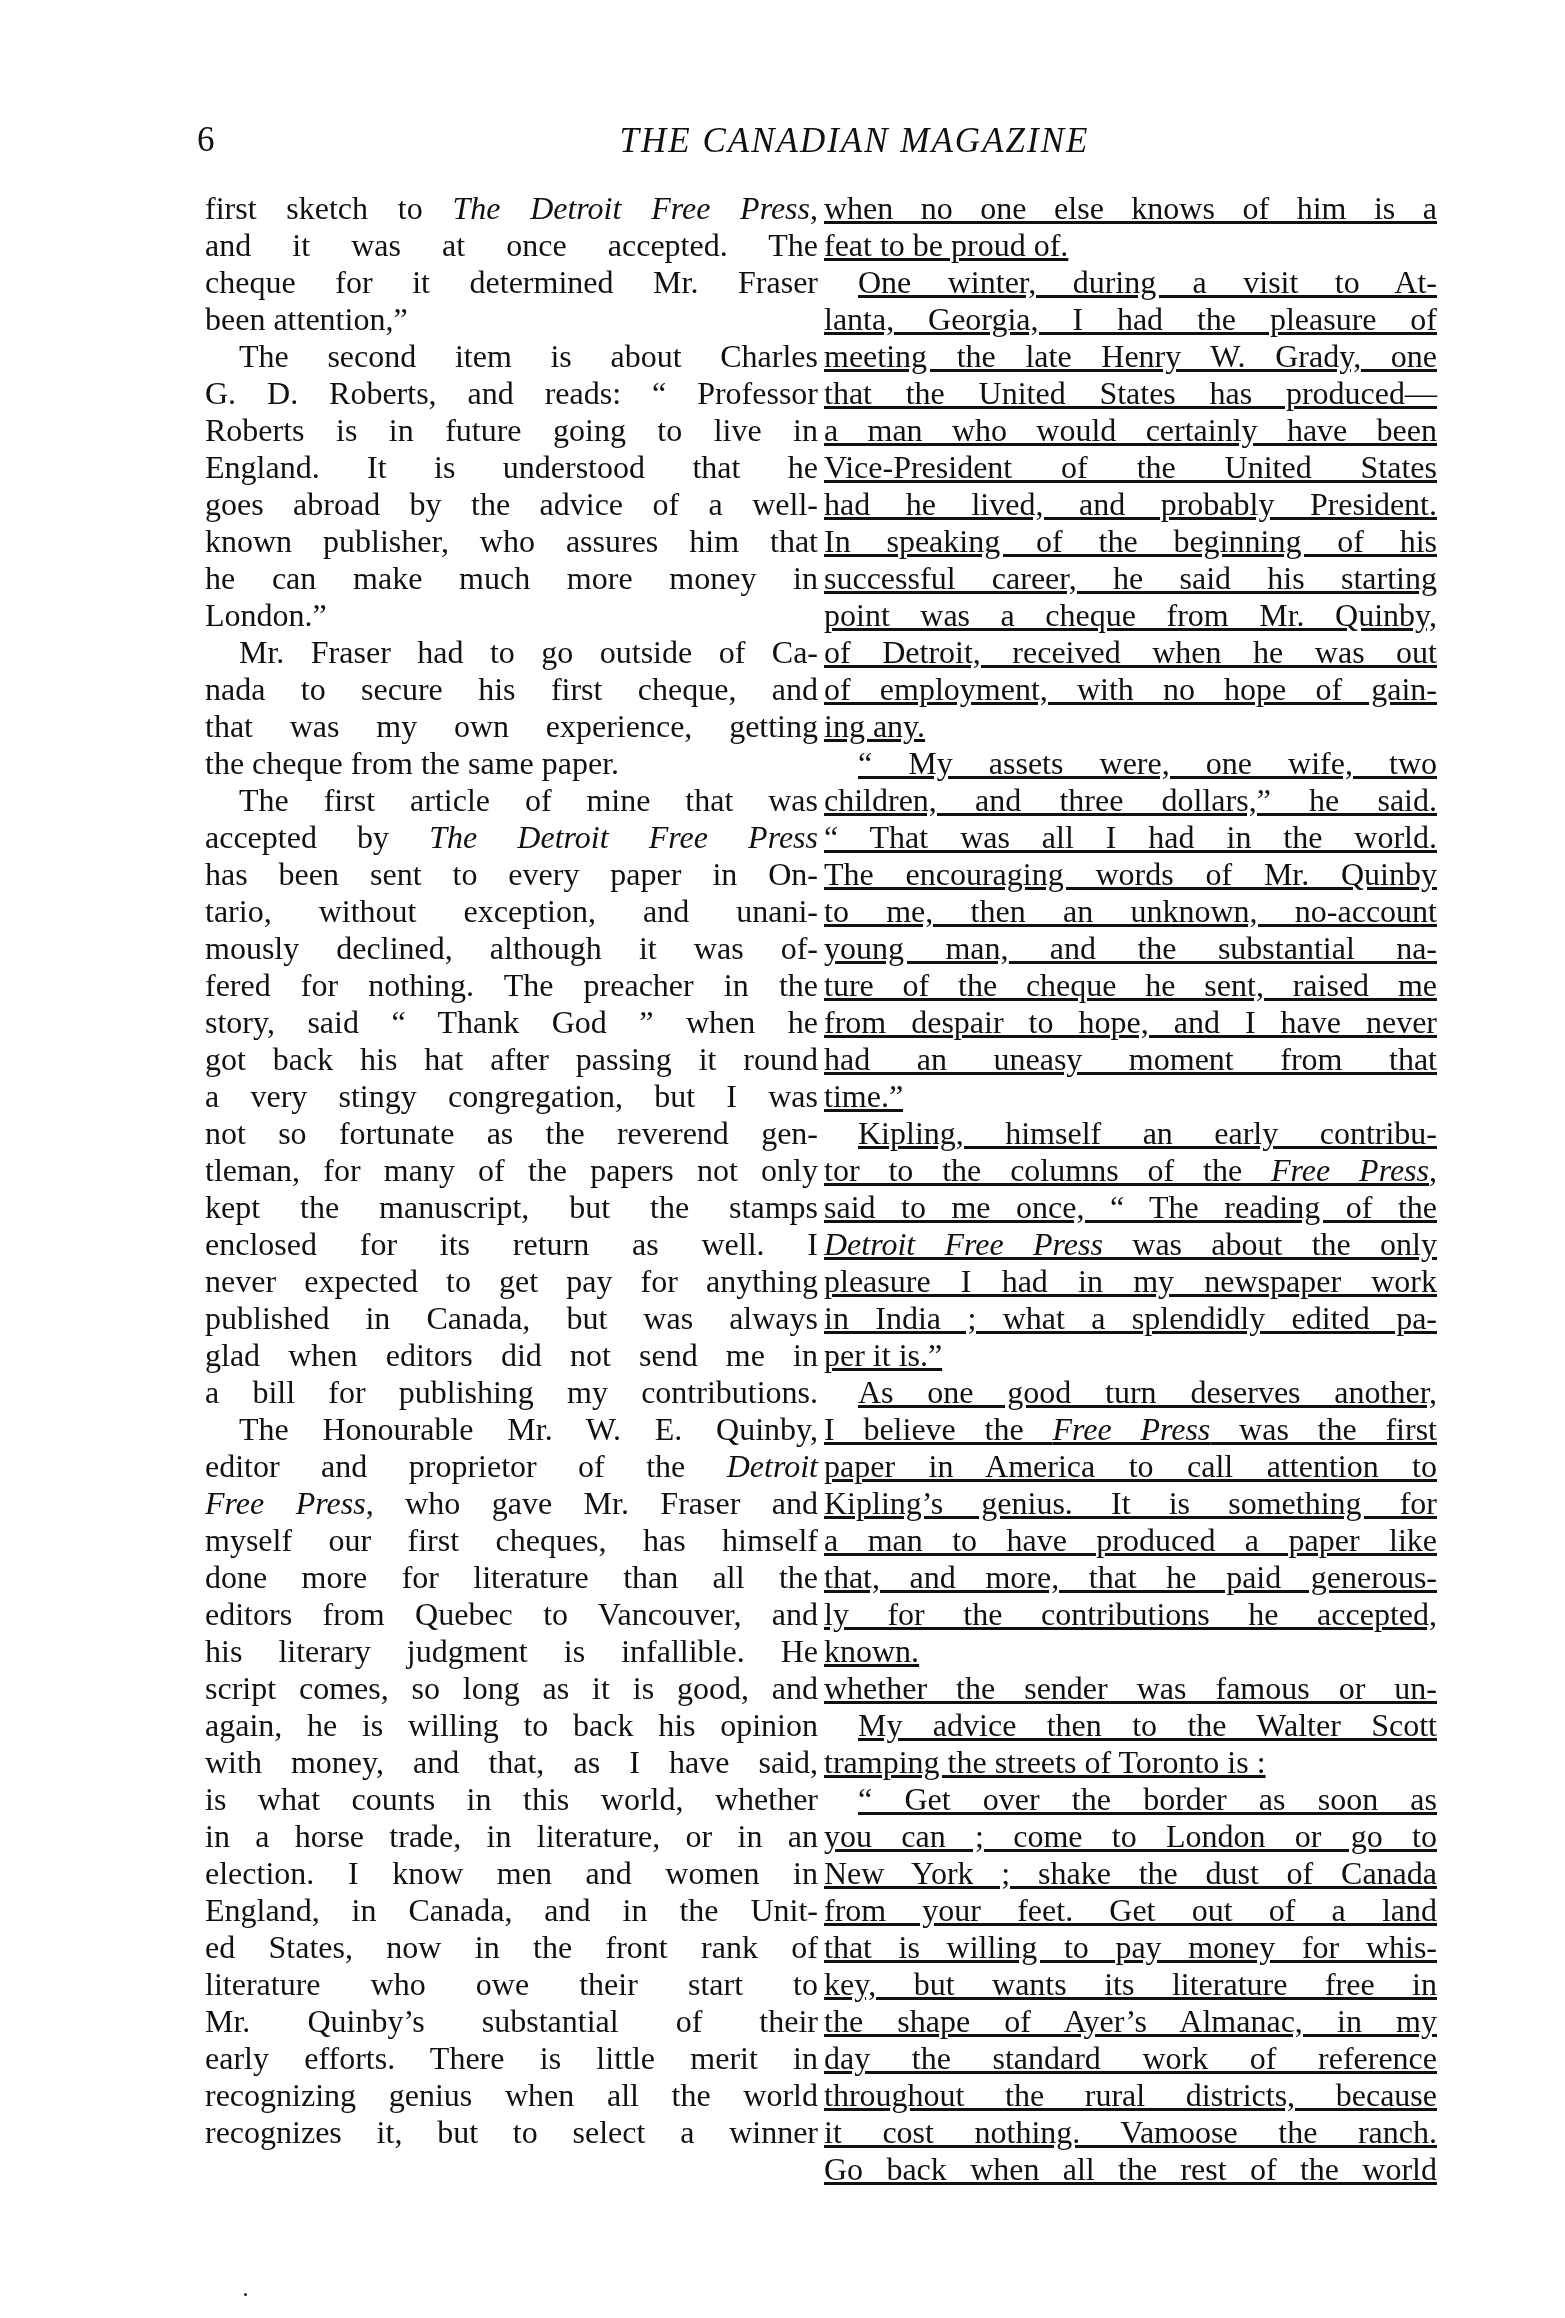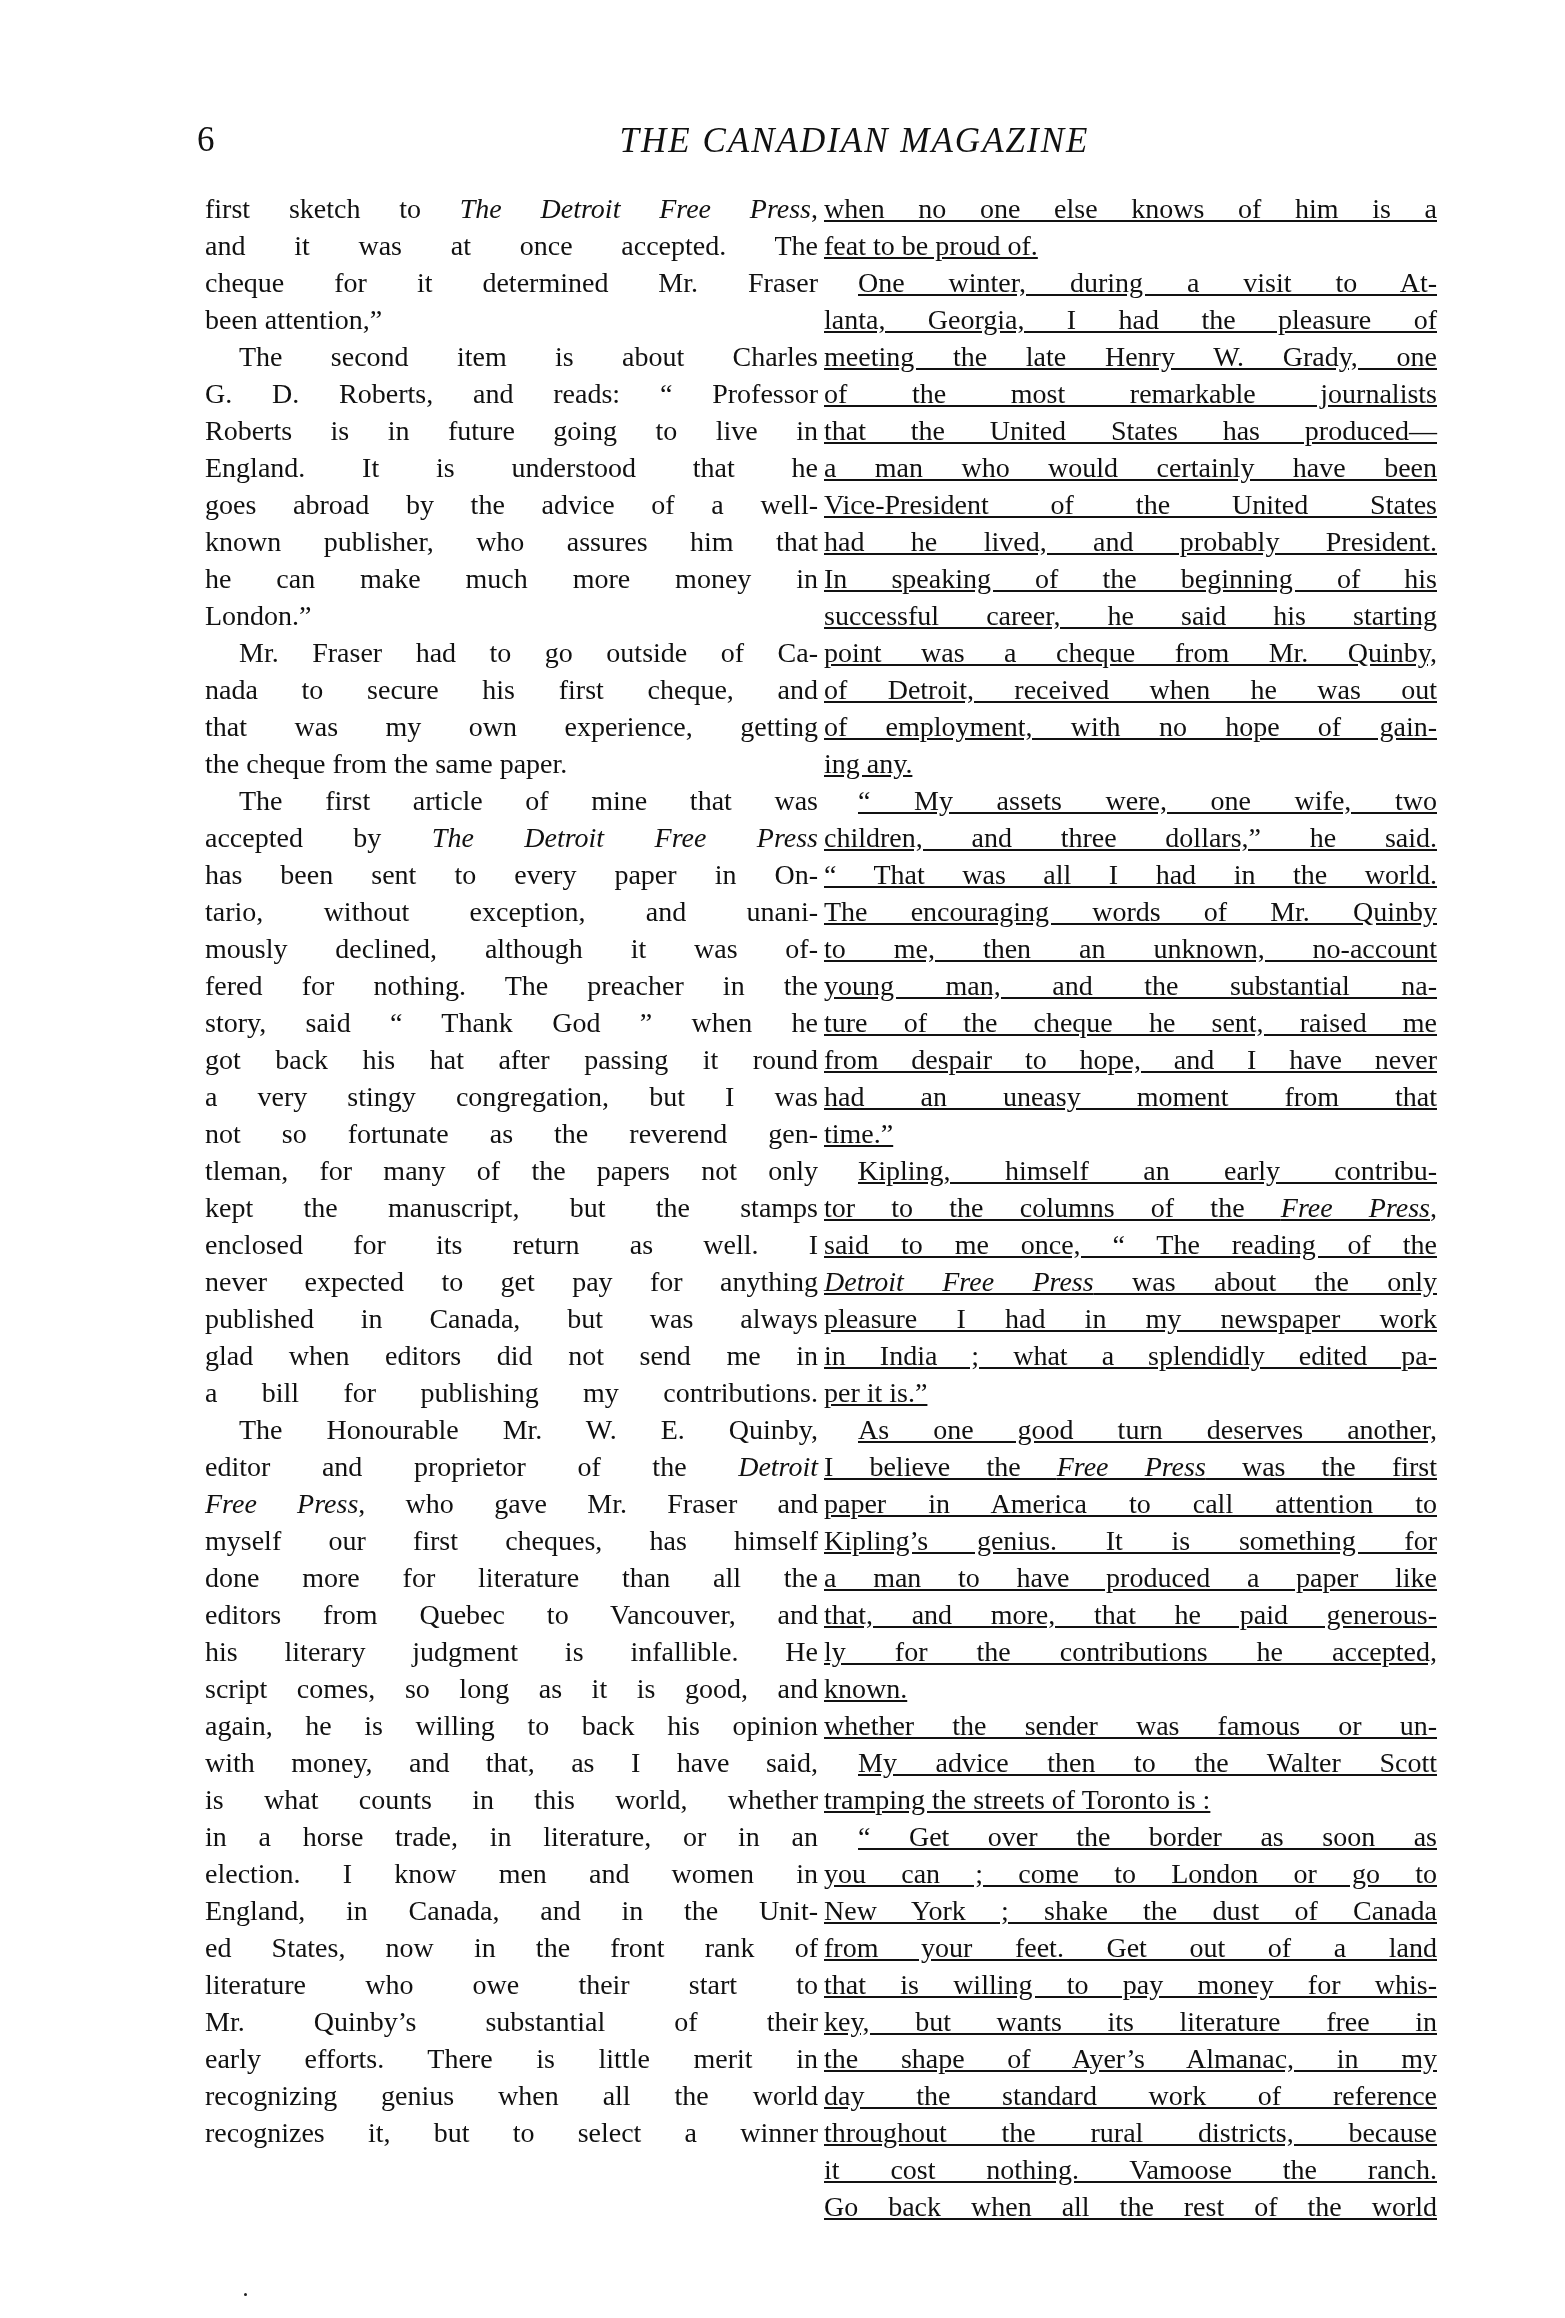--- a/index.html
+++ b/index.html
@@ -3,21 +3,21 @@
 <meta charset="utf-8">
 <style>
   html, body { margin: 0; padding: 0; background: #ffffff; }
   body { width: 1565px; height: 2319px; position: relative; overflow: hidden;
          font-family: "Liberation Serif", "DejaVu Serif", serif; color: #111; }
   .header { position: absolute; top: 117px; left: 0; width: 1565px; height: 46px; }
   .page-num { position: absolute; left: 197px; top: 0; font-size: 35px; line-height: 46px; }
   .running-title { position: absolute; left: 0; width: 1565px; top: 0; text-align: center;
                    font-style: italic; font-size: 35px; line-height: 46px; letter-spacing: 2px;
                    transform: translateX(72px) scaleY(1.05); }
-  .col { position: absolute; top: 190px; width: 613px; font-size: 28px; line-height: 37px;
+  .col { position: absolute; top: 190px; width: 613px; font-size: 32px; line-height: 37px;
          text-align: justify; hyphens: none; }
   .col.left { left: 205px; }
   .col.right { left: 824px; text-decoration: underline; }
   .ln { display: block; text-align: justify; text-align-last: justify; white-space: nowrap; }
   .ln.last { text-align-last: left; }
   i { font-style: italic; }
   .stray-dot { position: absolute; left: 244px; top: 2293px; width: 3.3px; height: 3.3px;
                background: #222; border-radius: 50%; }
 </style>
 </head>
@@ -82,21 +82,20 @@
     <div class="ln"><span>early efforts.  There is little merit in</span></div>
     <div class="ln"><span>recognizing genius when all the world</span></div>
     <div class="ln"><span>recognizes it, but to select a winner</span></div>
   </div>
 <div class="col right" id="col-right">
     <div class="ln"><span>when no one else knows of him is a</span></div>
     <div class="ln last"><span>feat to be proud of.</span></div>
     <div class="ln" style="text-indent: 34px;"><span>One winter, during a visit to At-</span></div>
     <div class="ln"><span>lanta, Georgia, I had the pleasure of</span></div>
     <div class="ln"><span>meeting the late Henry W. Grady, one</span></div>
-    <div class="ln"><span>of the most remarkable journalists</span></div>
     <div class="ln"><span>that the United States has produced—</span></div>
     <div class="ln"><span>a man who would certainly have been</span></div>
     <div class="ln"><span>Vice-President of the United States</span></div>
     <div class="ln"><span>had he lived, and probably President.</span></div>
     <div class="ln"><span>In speaking of the beginning of his</span></div>
     <div class="ln"><span>successful career, he said his starting</span></div>
     <div class="ln"><span>point was a cheque from Mr. Quinby,</span></div>
     <div class="ln"><span>of Detroit, received when he was out</span></div>
     <div class="ln"><span>of employment, with no hope of gain-</span></div>
     <div class="ln last"><span>ing any.</span></div>

